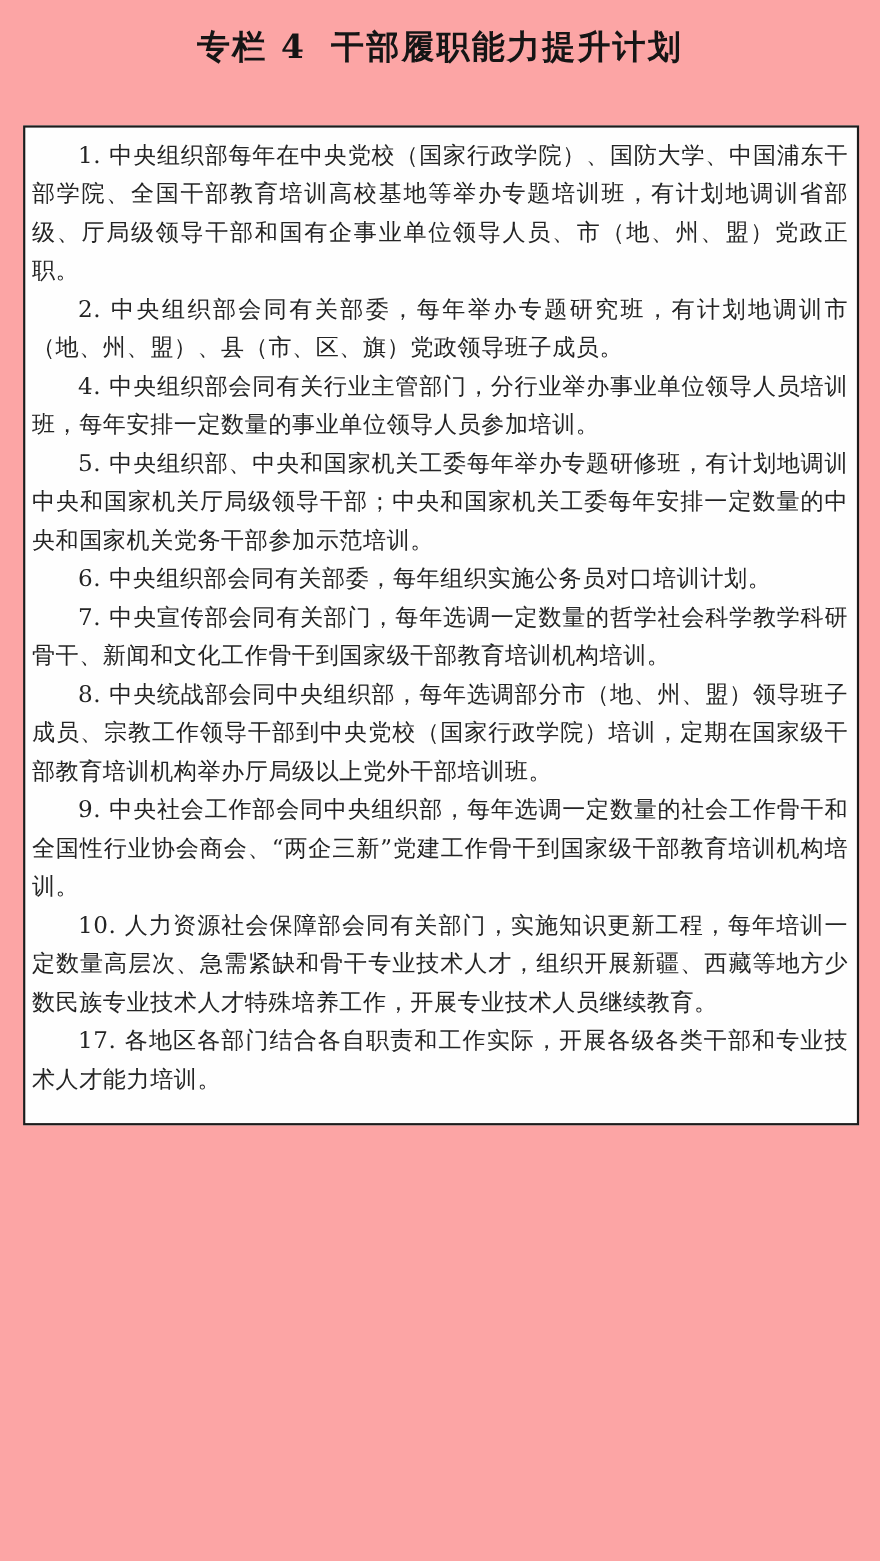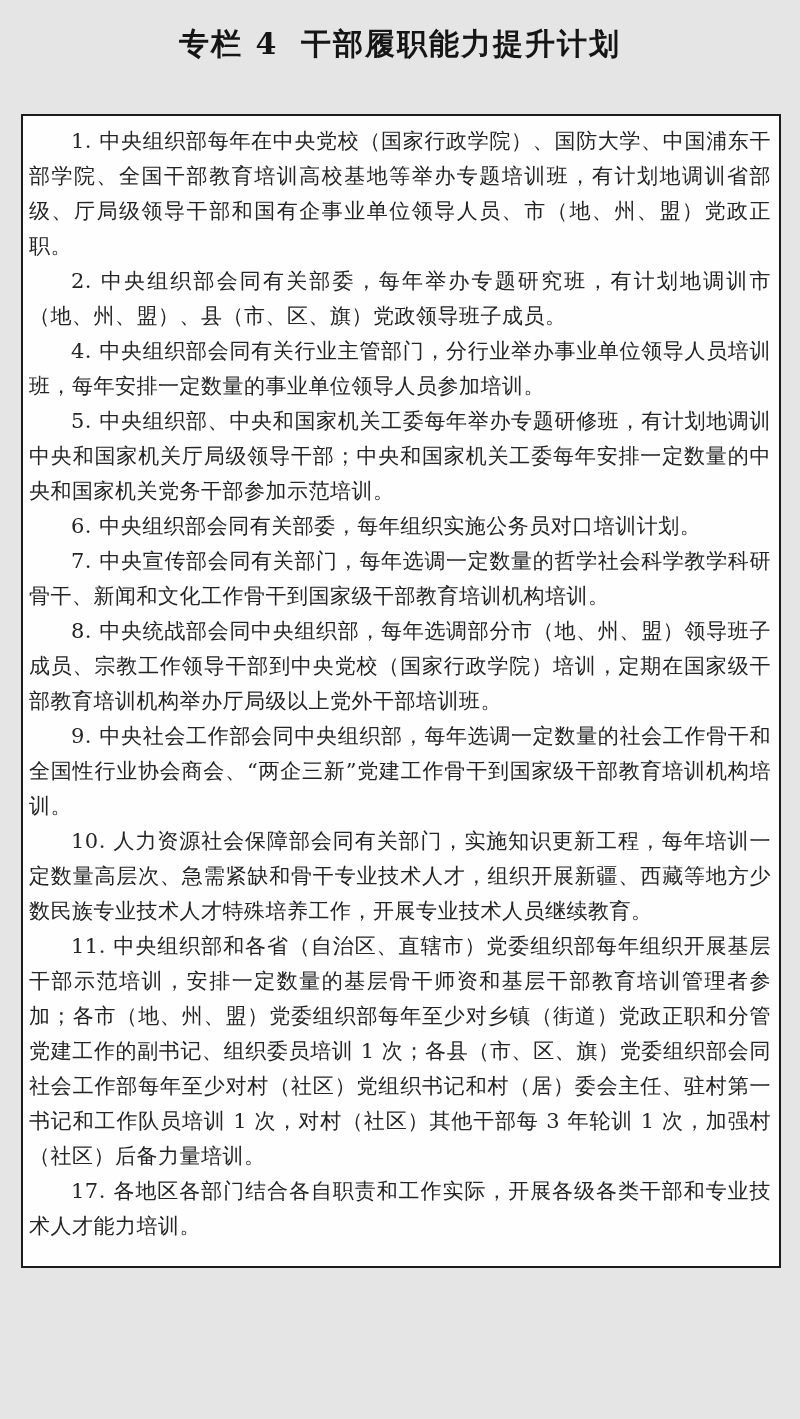--- a/index.html
+++ b/index.html
@@ -5,21 +5,21 @@
   html, body {
     margin: 0;
     padding: 0;
     background: #ffffff;
   }
   .page {
     position: relative;
     width: 800px;
     height: 1419px;
     margin: 0 auto;
-    background: #e5e5e5;
+    background: #fca5a5;
     color: #212121;
     font-family: "DejaVu Serif", "Liberation Serif", serif;
     overflow: hidden;
     box-sizing: border-box;
     padding-top: 24px;
   }
   .doc-title {
     margin: 0 0 50px 0;
     text-align: center;
     font-size: 30px;
@@ -62,17 +62,16 @@
   <div class="content-box">
     <p>1. 中央组织部每年在中央党校（国家行政学院）、国防大学、中国浦东干部学院、全国干部教育培训高校基地等举办专题培训班，有计划地调训省部级、厅局级领导干部和国有企事业单位领导人员、市（地、州、盟）党政正职。</p>
     <p>2. 中央组织部会同有关部委，每年举办专题研究班，有计划地调训市（地、州、盟）、县（市、区、旗）党政领导班子成员。</p>
     <p>4. 中央组织部会同有关行业主管部门，分行业举办事业单位领导人员培训班，每年安排一定数量的事业单位领导人员参加培训。</p>
     <p>5. 中央组织部、中央和国家机关工委每年举办专题研修班，有计划地调训中央和国家机关厅局级领导干部；中央和国家机关工委每年安排一定数量的中央和国家机关党务干部参加示范培训。</p>
     <p>6. 中央组织部会同有关部委，每年组织实施公务员对口培训计划。</p>
     <p>7. 中央宣传部会同有关部门，每年选调一定数量的哲学社会科学教学科研骨干、新闻和文化工作骨干到国家级干部教育培训机构培训。</p>
     <p>8. 中央统战部会同中央组织部，每年选调部分市（地、州、盟）领导班子成员、宗教工作领导干部到中央党校（国家行政学院）培训，定期在国家级干部教育培训机构举办厅局级以上党外干部培训班。</p>
     <p>9. 中央社会工作部会同中央组织部，每年选调一定数量的社会工作骨干和全国性行业协会商会、“两企三新”党建工作骨干到国家级干部教育培训机构培训。</p>
     <p>10. 人力资源社会保障部会同有关部门，实施知识更新工程，每年培训一定数量高层次、急需紧缺和骨干专业技术人才，组织开展新疆、西藏等地方少数民族专业技术人才特殊培养工作，开展专业技术人员继续教育。</p>
-    <p>11. 中央组织部和各省（自治区、直辖市）党委组织部每年组织开展基层干部示范培训，安排一定数量的基层骨干师资和基层干部教育培训管理者参加；各市（地、州、盟）党委组织部每年至少对乡镇（街道）党政正职和分管党建工作的副书记、组织委员培训 1 次；各县（市、区、旗）党委组织部会同社会工作部每年至少对村（社区）党组织书记和村（居）委会主任、驻村第一书记和工作队员培训 1 次，对村（社区）其他干部每 3 年轮训 1 次，加强村（社区）后备力量培训。</p>
     <p>17. 各地区各部门结合各自职责和工作实际，开展各级各类干部和专业技术人才能力培训。</p>
   </div>
 
 </div>
 
 </body></html>

